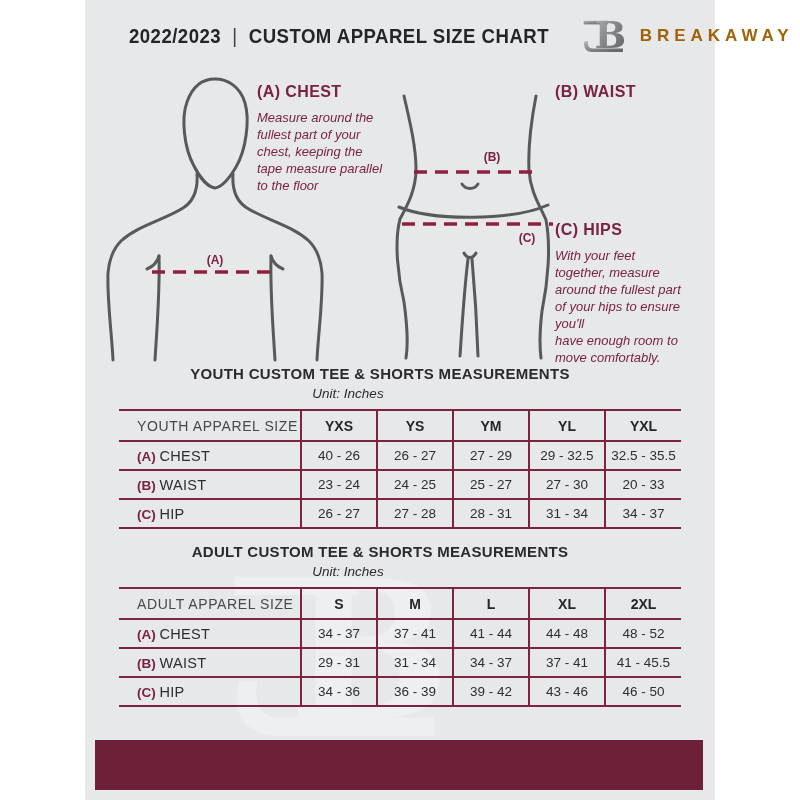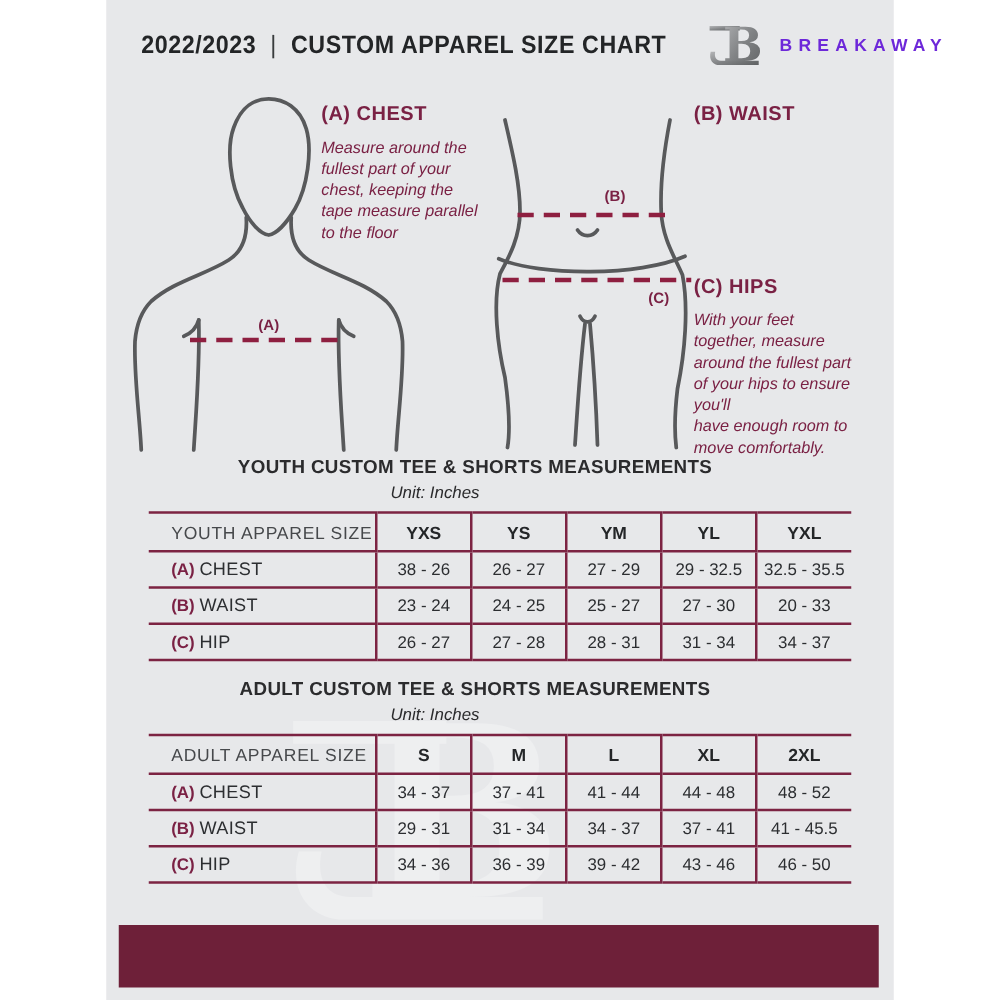--- a/index.html
+++ b/index.html
@@ -10,25 +10,25 @@
     --ink:#2b2d30;
     --ink-soft:#46484b;
     --fig:#58595b;
     --page-bg:#e7e8ea;
   }
   html,body{margin:0;padding:0;}
   body{width:800px;height:800px;background:#ffffff;font-family:"Liberation Sans",sans-serif;position:relative;overflow:hidden;}
   .page{position:absolute;left:85px;top:0;width:630px;height:800px;background:var(--page-bg);}
 
   
-  .hdr{position:absolute;left:0;top:0;width:630px;height:72px;display:flex;align-items:center;justify-content:space-between;padding:0 16px 0 28px;box-sizing:border-box;}
+  .hdr{position:absolute;left:0;top:0;width:630px;height:72px;display:flex;align-items:center;justify-content:space-between;padding:0 16px 0 44px;box-sizing:border-box;}
   .hdr-title{display:flex;align-items:center;font-weight:bold;font-size:20px;color:#232527;letter-spacing:.5px;transform:scaleX(.93);transform-origin:left center;white-space:nowrap;}
   .hdr-title .divider{margin:0 12px;font-weight:normal;color:#3a3c3e;}
   .brand{display:flex;align-items:center;gap:9px;}
-  .brand-name{font-weight:bold;font-size:14px;letter-spacing:5px;color:#6d28d9;white-space:nowrap;}
+  .brand-name{font-weight:bold;font-size:17px;letter-spacing:5px;color:#a16207;white-space:nowrap;}
 
   
   svg.figures{position:absolute;left:0;top:70px;width:630px;height:300px;}
   .fig-line{fill:none;stroke:var(--fig);stroke-width:3;stroke-linecap:round;}
   .dash-line{fill:none;stroke:var(--maroon-dash);stroke-width:3.5;stroke-dasharray:13 8;}
   .fig-label{font-family:"Liberation Sans",sans-serif;font-weight:bold;font-size:12px;fill:var(--maroon-text);text-anchor:middle;}
 
   
   .instr{position:absolute;color:var(--maroon-text);}
   .instr h3{margin:0 0 8px 0;font-size:16px;font-weight:bold;letter-spacing:.4px;}
@@ -154,21 +154,21 @@
         <tr class="hrow">
       <td>YOUTH APPAREL SIZE</td>
       <td>YXS</td>
       <td>YS</td>
       <td>YM</td>
       <td>YL</td>
       <td>YXL</td>
     </tr>
     <tr>
       <td><span class="row-prefix">(A)</span> <span class="row-label">CHEST</span></td>
-      <td>38 - 26</td>
+      <td>40 - 26</td>
       <td>26 - 27</td>
       <td>27 - 29</td>
       <td>29 - 32.5</td>
       <td>32.5 - 35.5</td>
     </tr>
     <tr>
       <td><span class="row-prefix">(B)</span> <span class="row-label">WAIST</span></td>
       <td>23 - 24</td>
       <td>24 - 25</td>
       <td>25 - 27</td>

